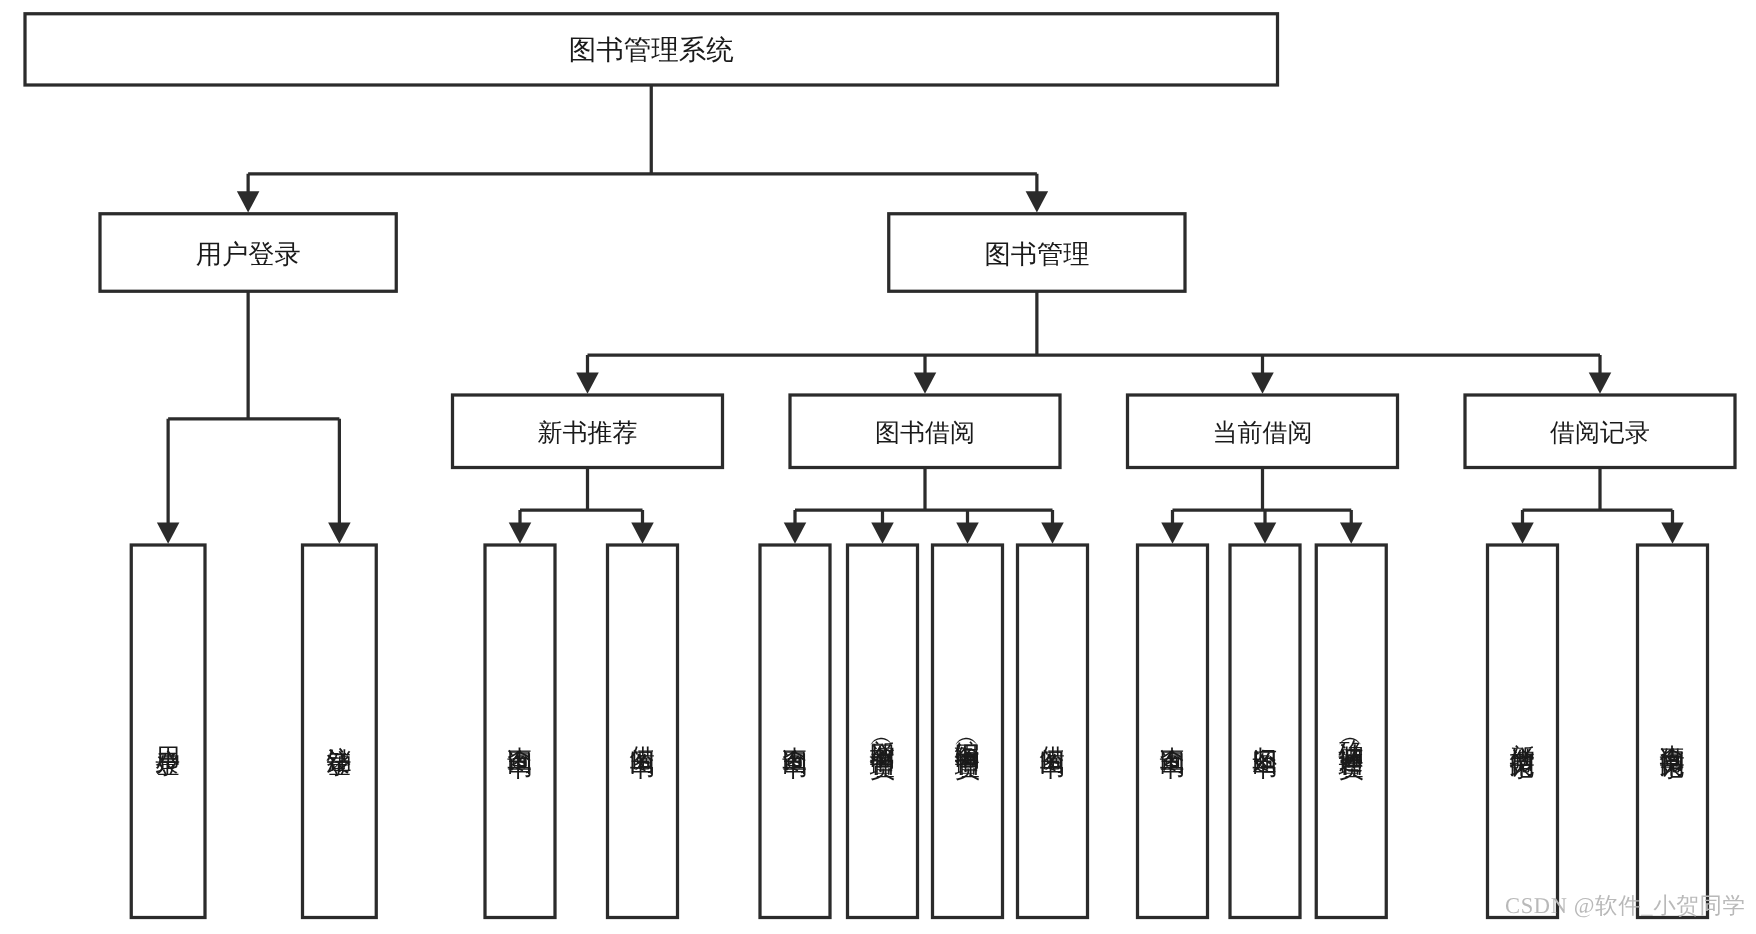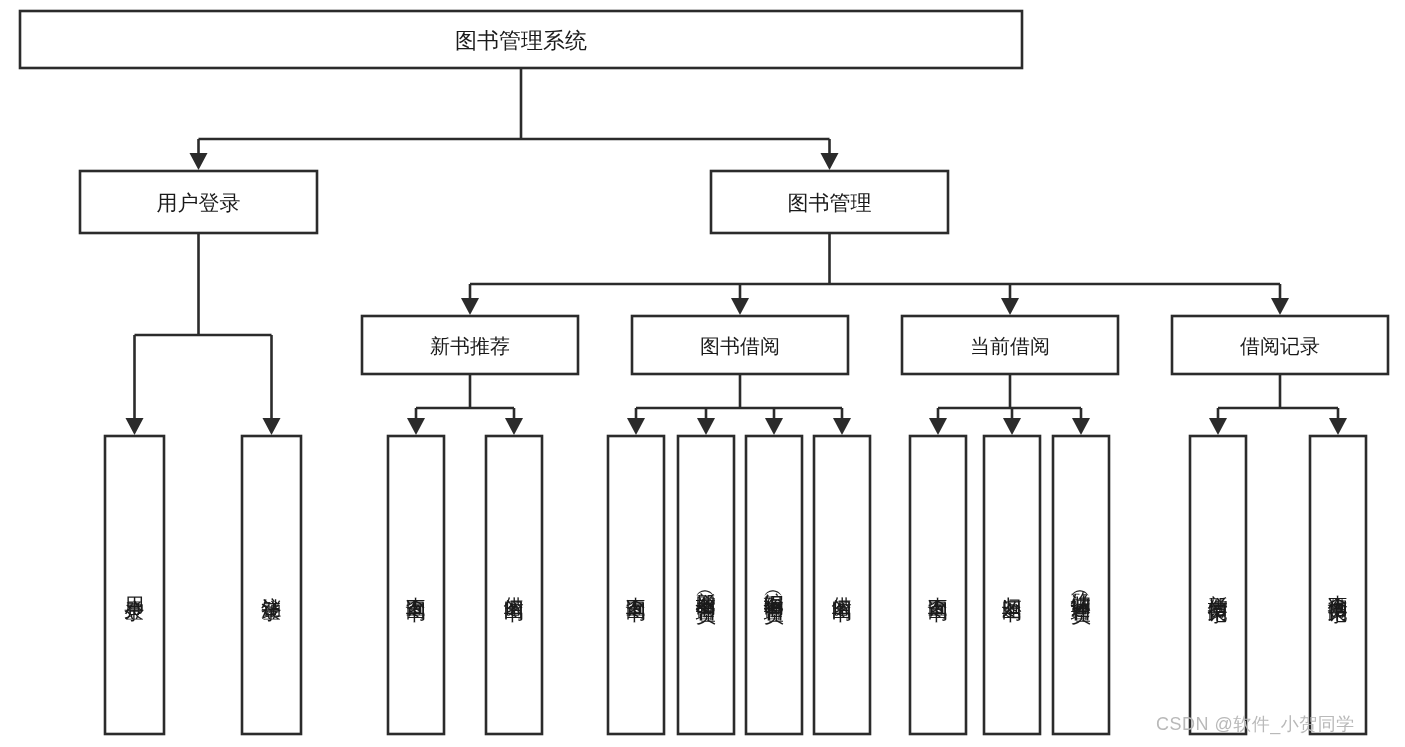--- a/index.html
+++ b/index.html
@@ -62,23 +62,23 @@
     color: #1a1a1a;
     letter-spacing: 2px;
     display: flex;
     align-items: center;
     justify-content: center;
     white-space: nowrap;
     pointer-events: none;
   }
   .watermark {
     position: absolute;
-    left: 1156px;
+    left: 1204px;
     top: 712px;
-    font-family: Liberation Sans, sans-serif;
+    font-family: Liberation Serif, serif;
     font-size: 18px;
     color: #b9b9b9;
     white-space: nowrap;
     letter-spacing: 0.5px;
   }
 </style>
 </head>
 <body>
 
 <div id="diagram-root">

